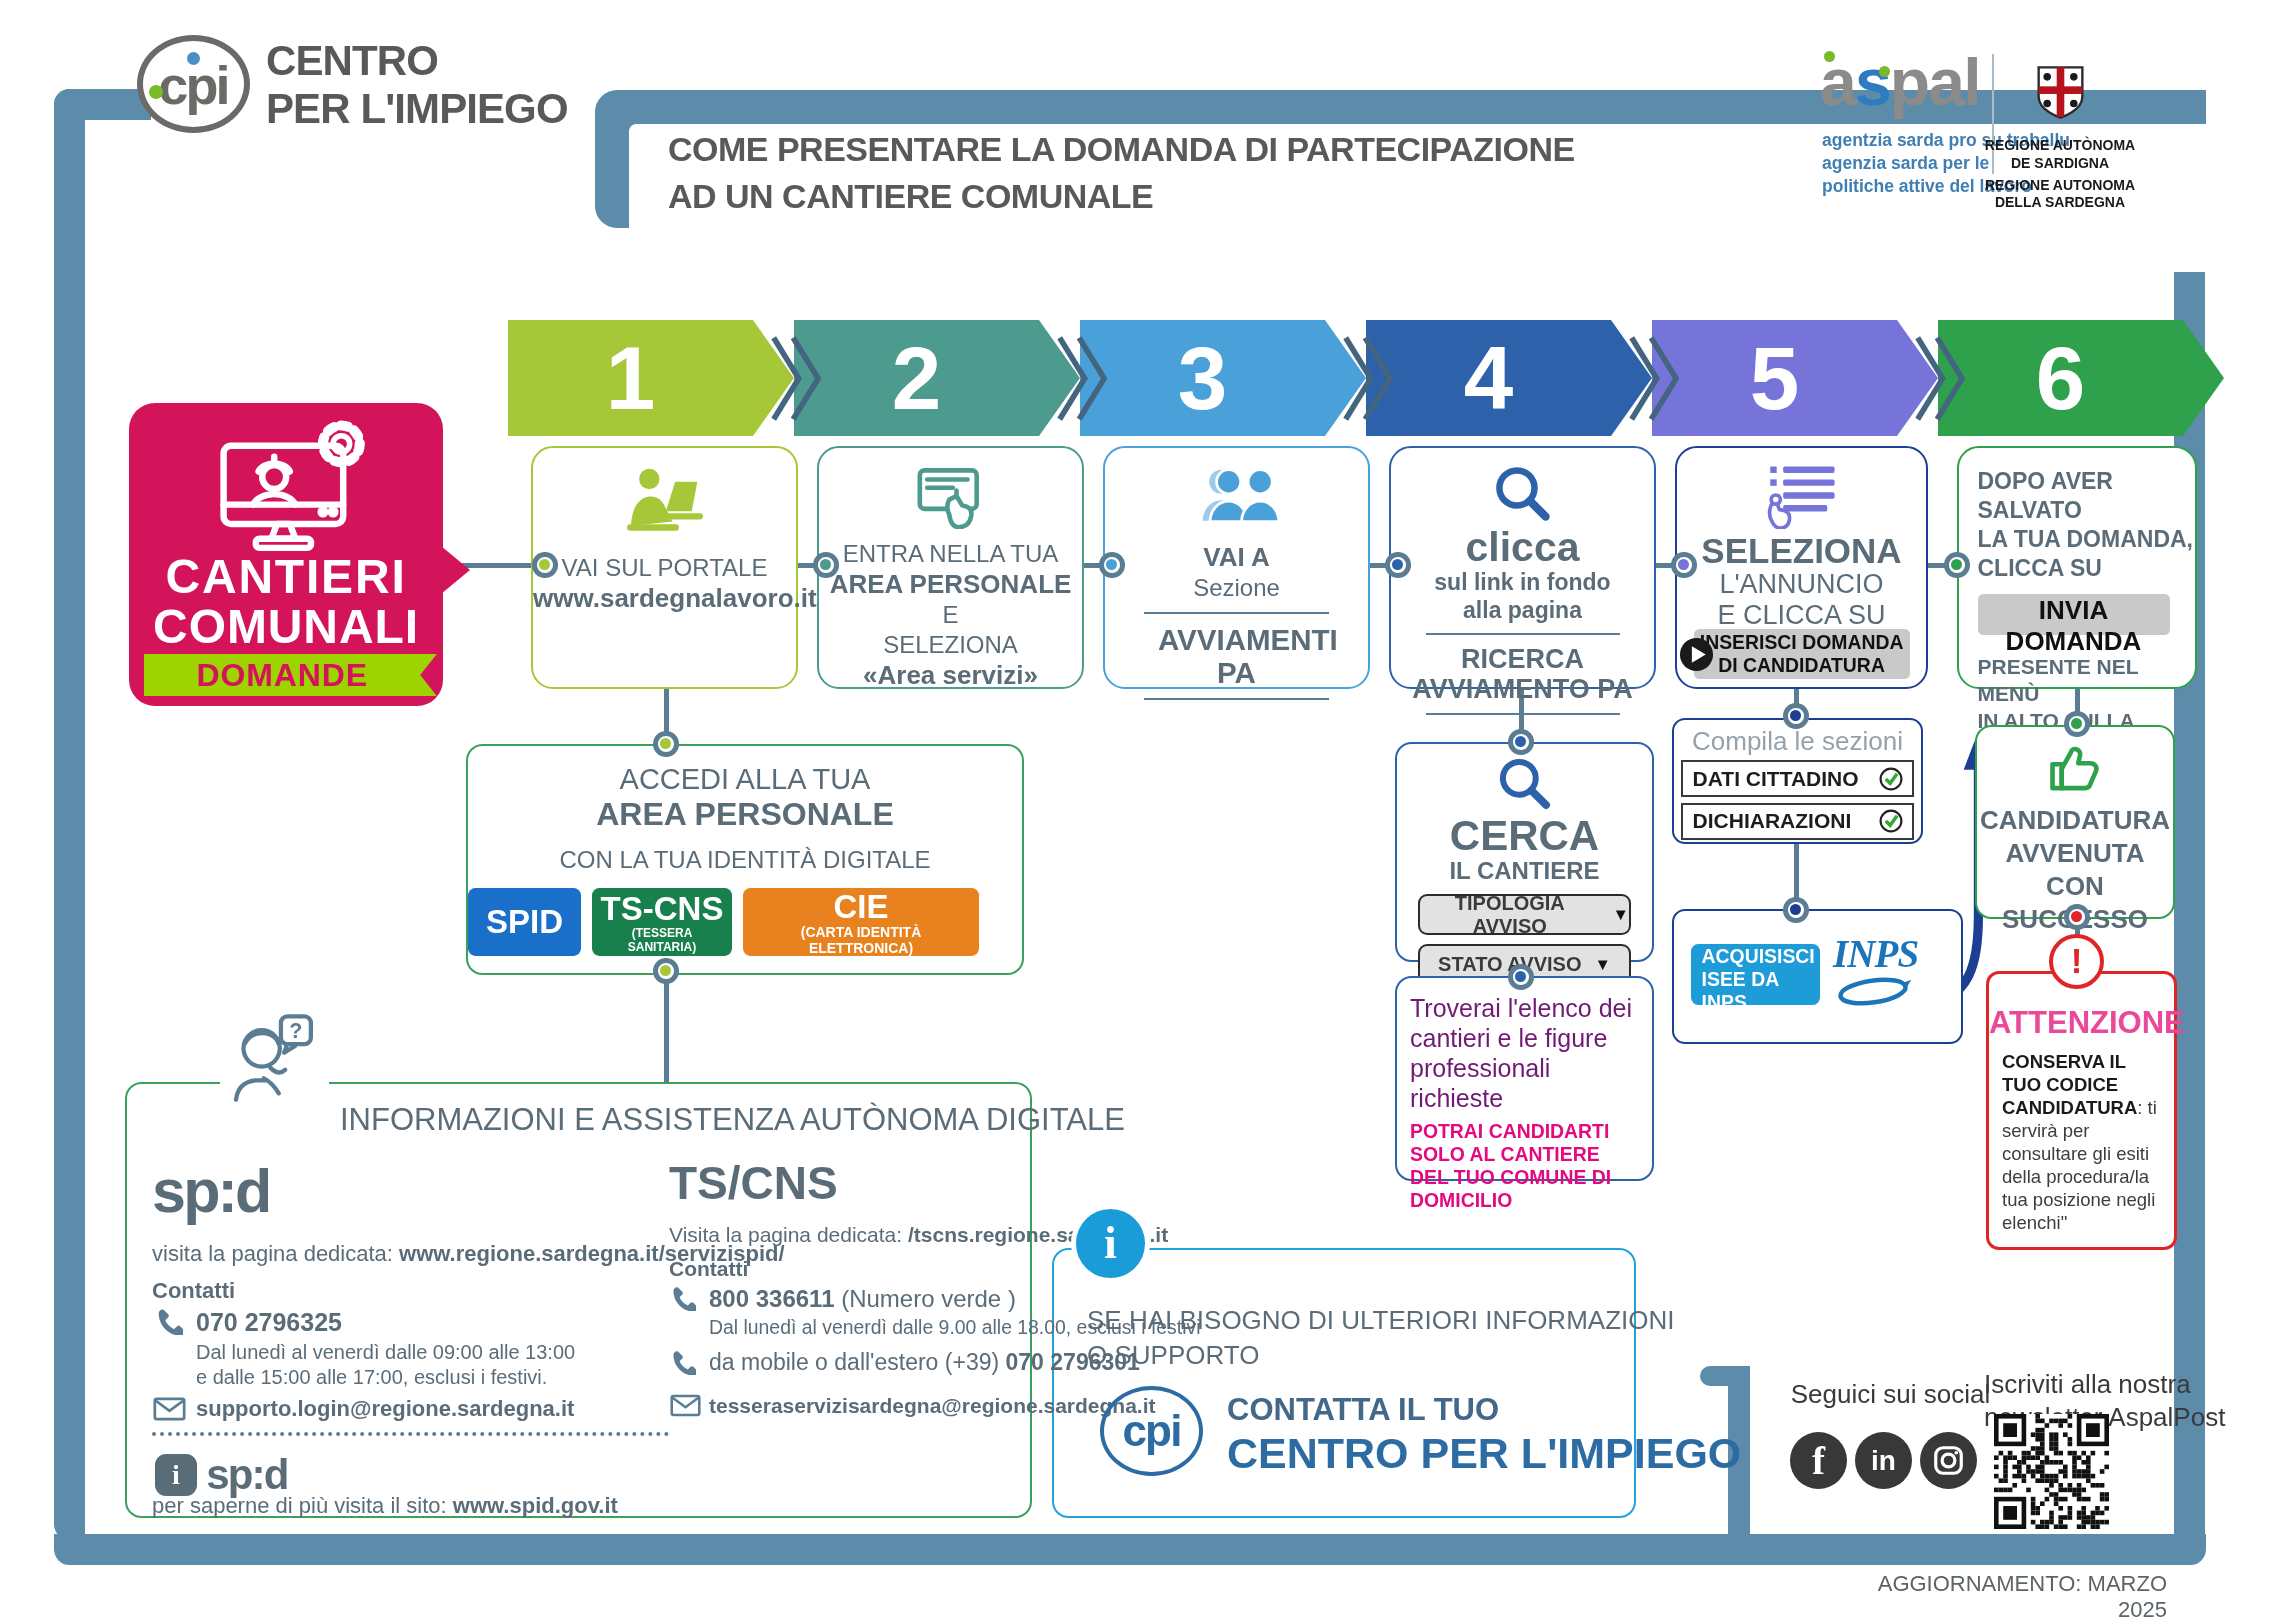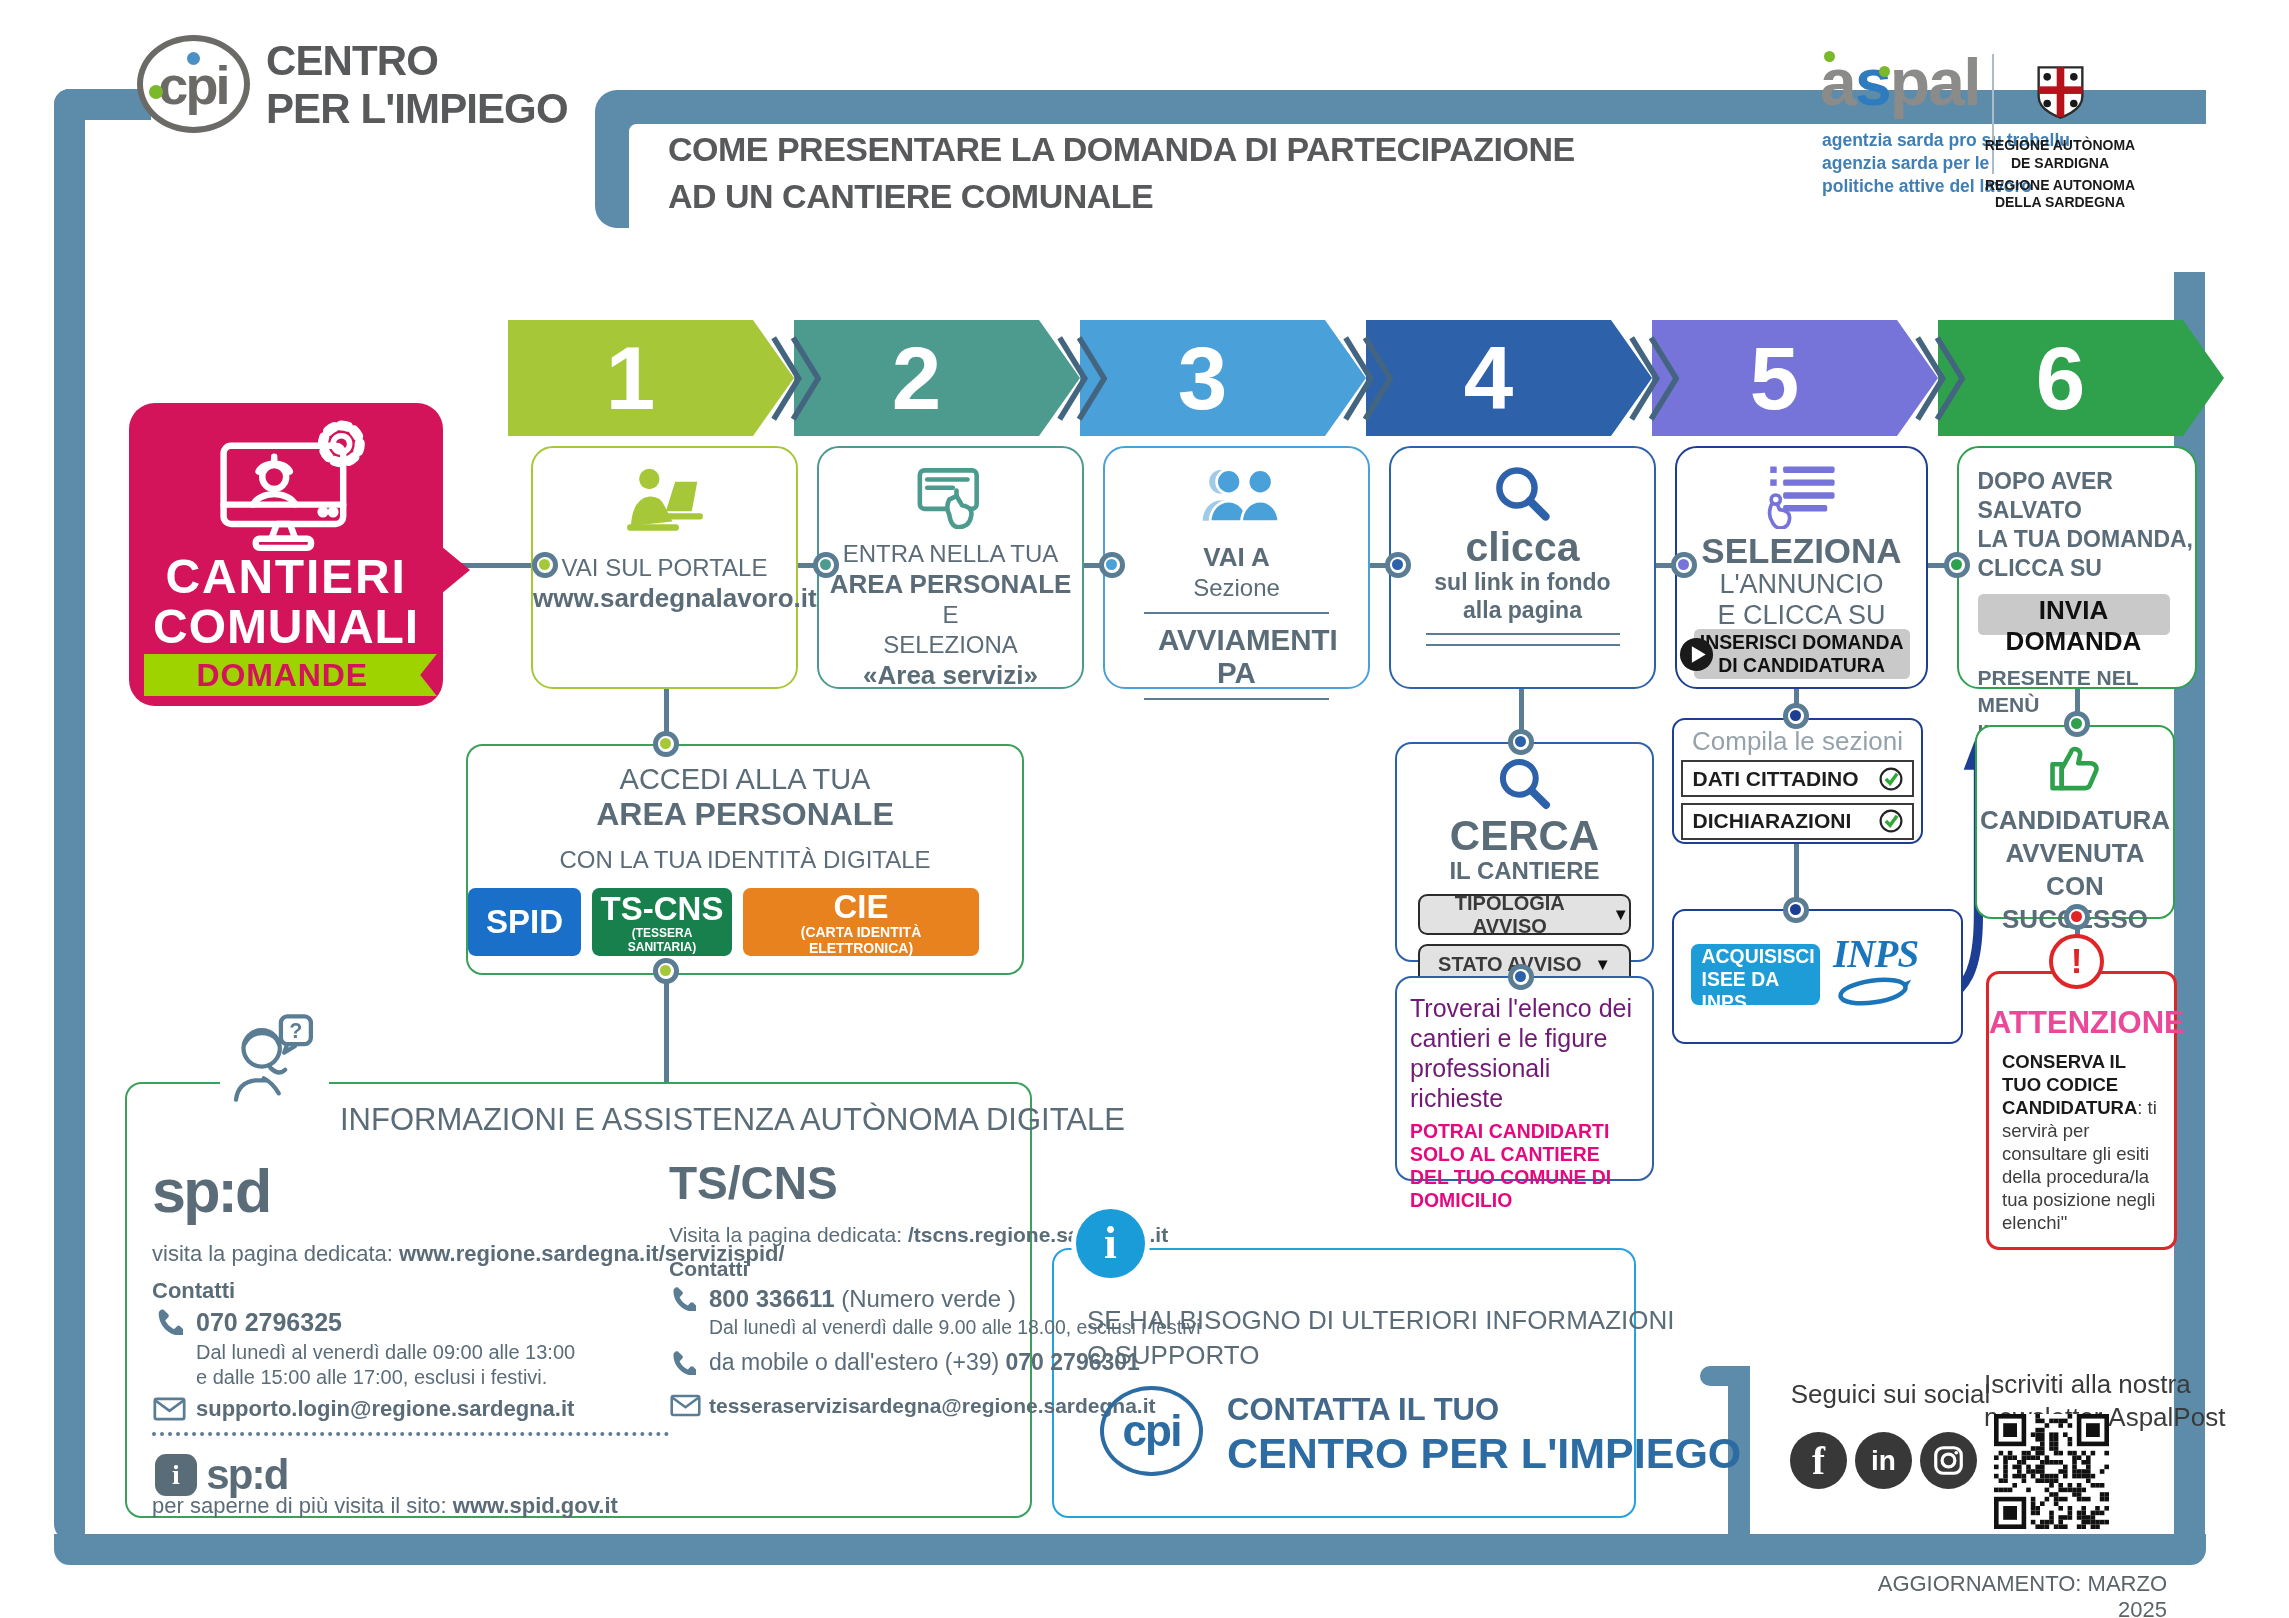--- a/index.html
+++ b/index.html
@@ -275,20 +275,24 @@
 
   <div class="sbox" style="left:1389px;width:263px;border-color:#2d62ab;">
     <svg style="margin-top:14.8px;" width="61" height="61" viewBox="0 0 66 66">
       <circle cx="27" cy="27" r="19" fill="none" stroke="#2d62ab" stroke-width="7"></circle>
       <line x1="41" y1="41" x2="58" y2="58" stroke="#2d62ab" stroke-width="9" stroke-linecap="round"></line>
     </svg>
     <div class="tb" style="font-size:41px;line-height:41px;">clicca</div>
     <div class="tb" style="font-size:23px;line-height:28px;">sul link in fondo</div>
     <div class="tb" style="font-size:23px;line-height:28px;">alla pagina</div>
     <div class="hr" style="width:194px;"></div>
+    <div class="tb" style="font-size:27px;line-height:30px;cursor:pointer;">
+      <div>RICERCA</div>
+      <div>AVVIAMENTO PA</div>
+    </div>
     <div class="hr" style="width:194px;"></div>
   </div>
 
   <div class="sbox" style="left:1675px;width:249px;border-color:#1c3f94;">
     <svg style="margin-top:13px;" width="89" height="68" viewBox="0 0 96 74">
       <g fill="#7674d9">
         <rect x="14" y="6" width="7" height="7"></rect>
           <rect x="14" y="20" width="7" height="7"></rect>
         <rect x="28" y="6" width="56" height="7" rx="2"></rect>
         <rect x="28" y="20" width="56" height="7" rx="2"></rect>
@@ -314,21 +318,21 @@
       </svg>
     </div>
   </div>
 
   <div class="sbox" style="left:1957px;width:236px;border-color:#2fa14d;text-align:left;">
     <div style="padding:18.5px 0 0 18.5px;">
       <div class="tb" style="font-size:23px;line-height:29px;">DOPO AVER SALVATO</div>
       <div class="tb" style="font-size:23px;line-height:29px;">LA TUA DOMANDA,</div>
       <div class="tb" style="font-size:23px;line-height:29px;">CLICCA SU</div>
       <button class="graybtn" style="margin-top:11px;width:192px;height:41px;font-size:26px;">INVIA DOMANDA</button>
-      <div class="tb" style="margin-top:11px;font-size:21px;line-height:27px;">PRESENTE NEL MENÙ</div>
+      <div class="tb" style="margin-top:0;font-size:21px;line-height:27px;">PRESENTE NEL MENÙ</div>
       <div class="tb" style="font-size:21px;line-height:27px;">IN ALTO SULLA SINISTRA</div>
     </div>
   </div>
 
   <div class="panel" style="left:466px;top:744px;width:554px;height:227px;border-color:#3aa05c;text-align:center;">
     <div style="margin-top:16.6px;font-size:29px;">ACCEDI ALLA TUA</div>
     <div class="bold" style="font-size:32px;">AREA PERSONALE</div>
     <div style="margin-top:13px;font-size:24px;">CON LA TUA IDENTITÀ DIGITALE</div>
     <div style="display:flex;justify-content:flex-start;gap:11px;margin-top:14.8px;">
       <button class="idbtn" style="width:113px;height:68px;background:#1a70c8;">

